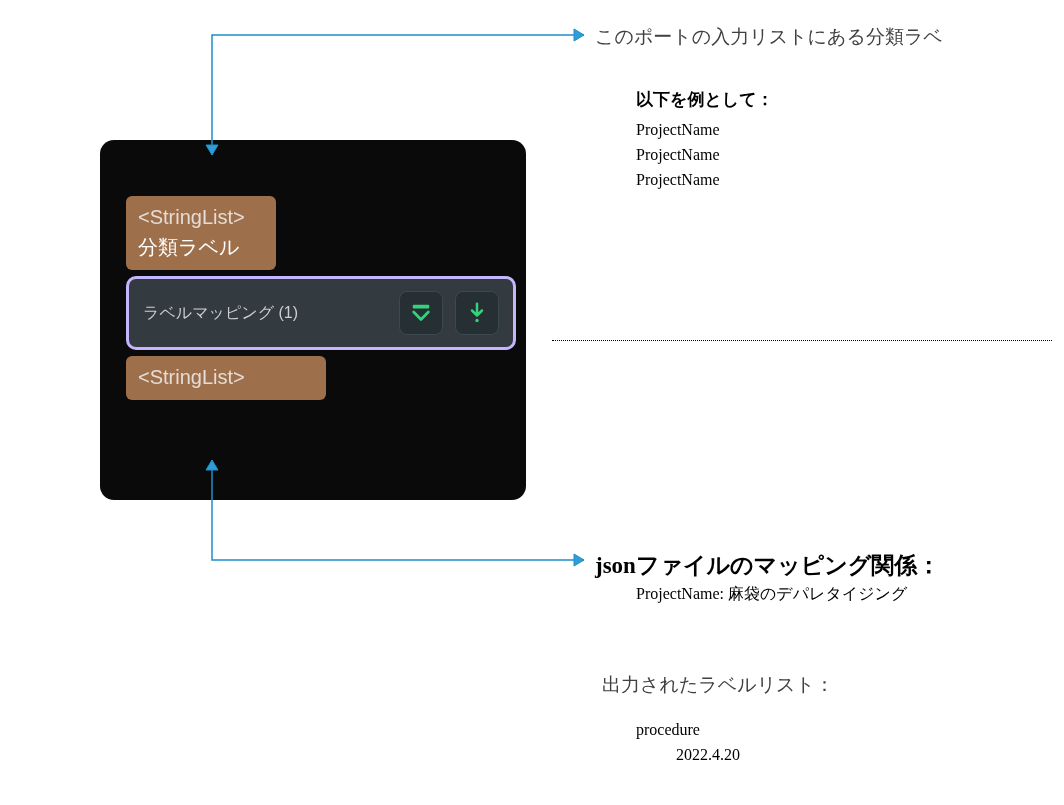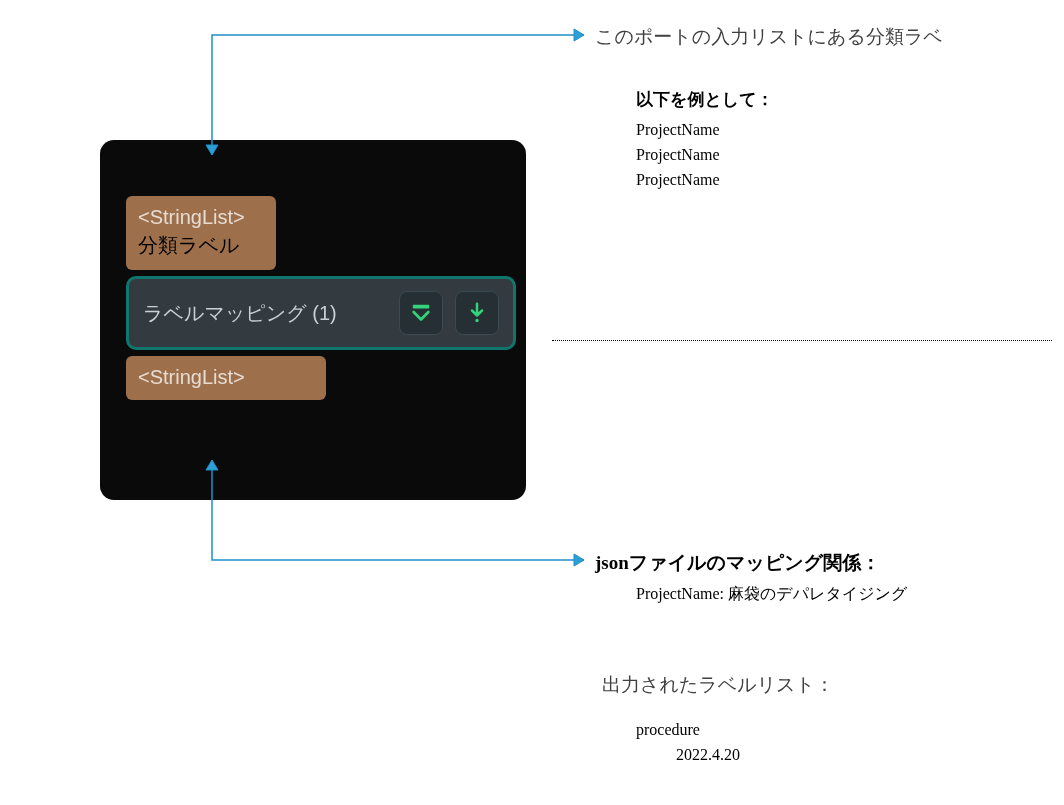--- a/index.html
+++ b/index.html
@@ -20,33 +20,33 @@
       background: #9e6f4b;
       border-radius: 6px;
       padding: 6px 12px 8px 12px;
       display: inline-block;
       color: #e6dcd4;
       font-size: 20px;
       line-height: 1.5;
       margin-top: 6px;
     }
     .port-type { color: #e6dcd4; }
-    .port-label { color: #000000; font-family: Liberation Mono, monospace; }
+    .port-label { color: #ffffff; }
 
     .mapping-block {
       margin-top: 6px;
-      border: 3px solid #0f766e;
+      border: 3px solid #c4b5fd;
       border-radius: 10px;
       background: #333a40;
       display: flex;
       align-items: center;
       padding: 12px 14px;
       gap: 12px;
       color: #c9cfd3;
-      font-size: 20px;
+      font-size: 16px;
     }
     .mapping-label { flex: 1; }
 
     .icon-btn {
       width: 44px;
       height: 44px;
       border-radius: 8px;
       background: #262f33;
       border: 1px solid #3a4a4f;
       display: flex;
@@ -83,21 +83,21 @@
       height: 0;
     }
 
     .connector {
       position: absolute;
       overflow: visible;
     }
     .connector-line { stroke: #1e8ec9; stroke-width: 1.5; fill: none; }
     .connector-marker { fill: #2d9fd6; stroke: #1e8ec9; stroke-width: 1; }
 
-    .section-head { position: absolute; font-weight: 700; font-size: 19px; color: #000; font-family: Georgia, "Hiragino Sans", serif; }
+    .section-head { position: absolute; font-weight: 700; font-size: 23px; color: #000; font-family: Georgia, "Hiragino Sans", serif; }
   </style>
 </head>
 <body>
 
 <div class="node-panel">
   <div class="port-block" style="min-width:150px;">
     <div class="port-type">&lt;StringList&gt;</div>
     <div class="port-label">分類ラベル</div>
   </div>
 

